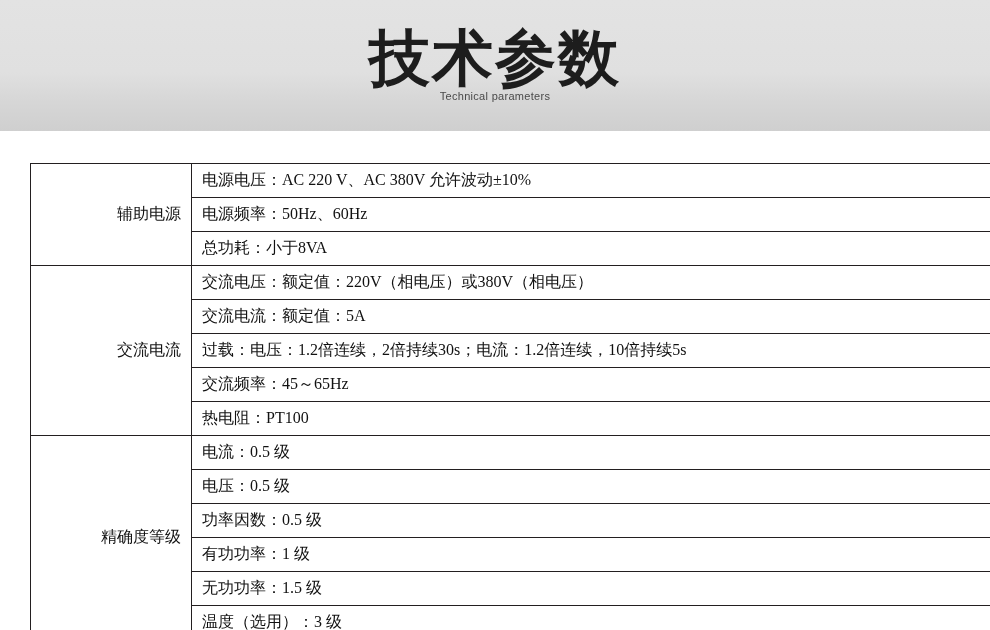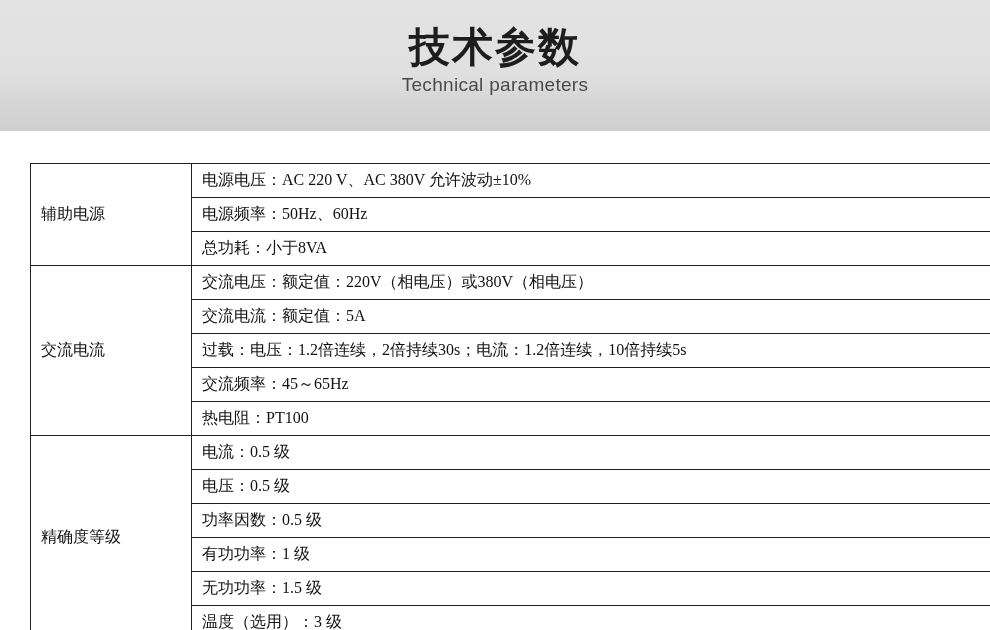--- a/index.html
+++ b/index.html
@@ -23,33 +23,33 @@
   .banner {
     position: relative;
     width: 990px;
     height: 131px;
     background: linear-gradient(to bottom, #e3e3e3 0%, #e0e0e0 55%, #d6d6d6 78%, #cfcfcf 100%);
     box-sizing: border-box;
     text-align: center;
   }
   .banner-title {
     margin: 0;
-    padding-top: 21px;
+    padding-top: 32px;
     font-family: "Liberation Sans", sans-serif;
     font-weight: bold;
-    font-size: 41px;
+    font-size: 61px;
     line-height: 52px;
     letter-spacing: 2px;
     color: #1d1d1d;
   }
   .banner-sub {
     margin: 0;
     padding-top: 2px;
     font-family: "Liberation Sans", sans-serif;
-    font-size: 19px;
+    font-size: 11px;
     line-height: 20px;
     color: #4a4a4a;
     letter-spacing: 0.3px;
   }
 
   
   .table-wrap {
     padding: 32px 30px 0 30px;
     box-sizing: border-box;
   }
@@ -64,21 +64,21 @@
     line-height: 20px;
     color: #111111;
     padding: 6px 10px 7px 10px;
     background: #ffffff;
     vertical-align: middle;
     white-space: nowrap;
     overflow: hidden;
   }
   td.cat {
     width: 140px;
-    text-align: left;
+    text-align: right;
     padding-left: 12px;
   }
   td.val {
     width: 790px;
     padding-left: 12px;
   }
 </style>
 </head>
 <body>
 

